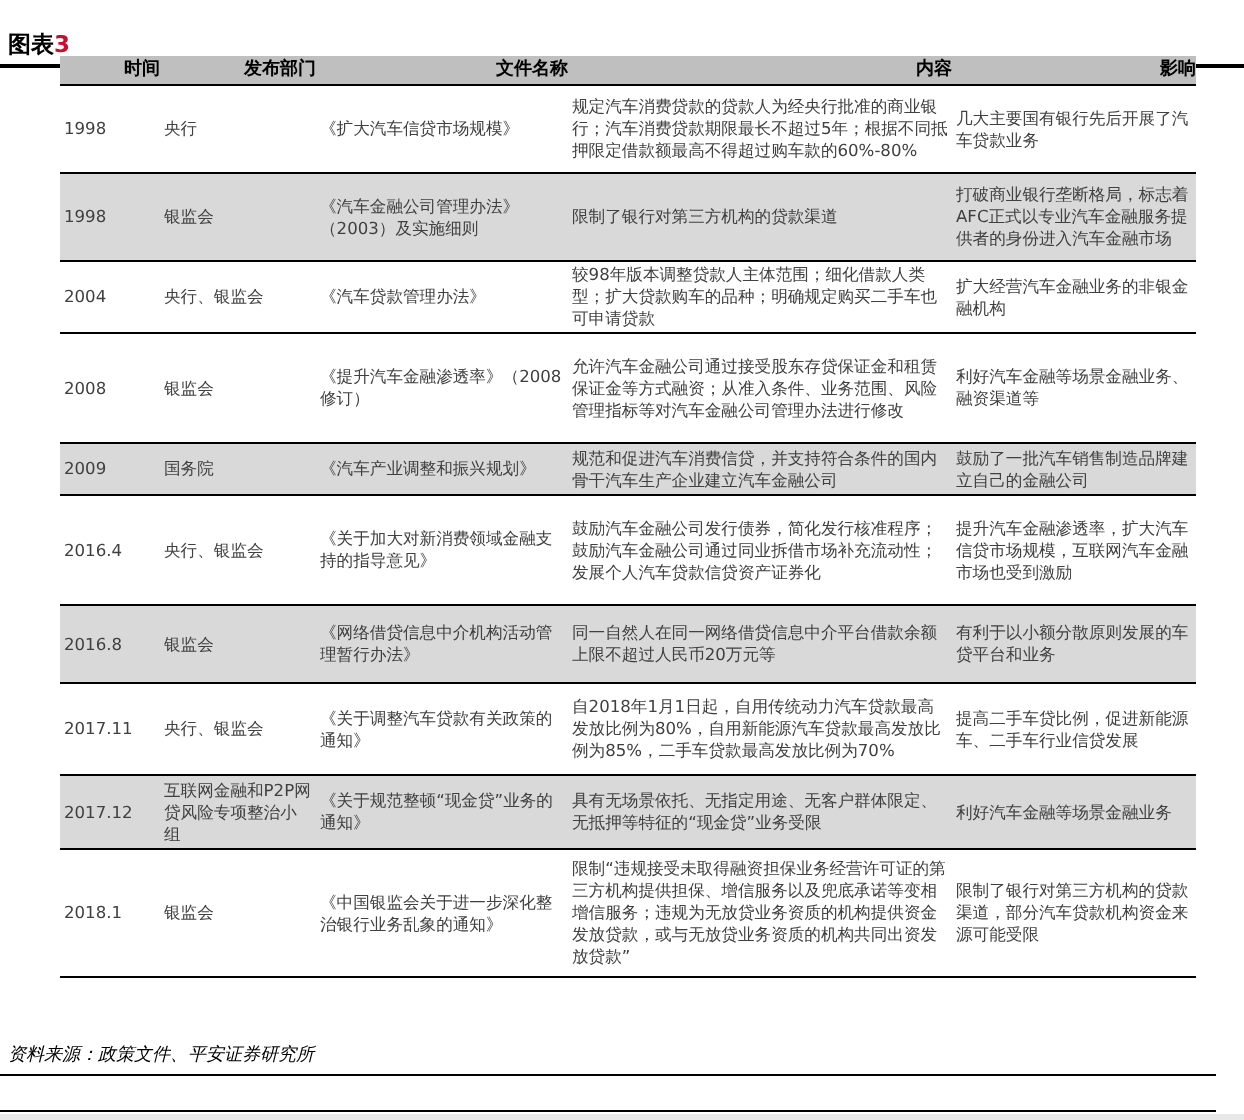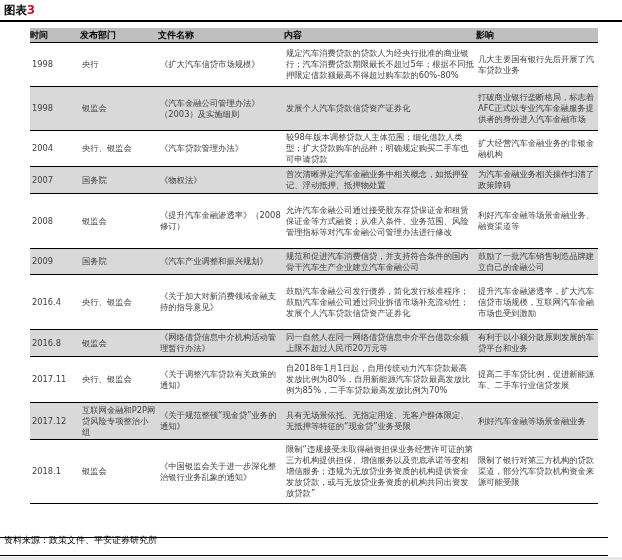--- a/index.html
+++ b/index.html
@@ -1,32 +1,32 @@
 <!DOCTYPE html>
 <html><head>
 <meta charset="utf-8">
 <style>
   html, body { margin: 0; padding: 0; background: #ffffff; }
   body { width: 622px; height: 560px; position: relative; overflow: hidden;
          font-family: "DejaVu Sans", sans-serif; color: #404040; }
-  .title-bar { position: absolute; left: 0; top: 0; width: 622px; height: 20px;
+  .title-bar { position: absolute; left: 0; top: 12px; width: 622px; height: 20px;
                border-bottom: 2px solid #000; }
   .title-num { position: absolute; left: 4px; top: 3px; font-size: 11.5px; font-weight: bold; color: #000; }
   .title-num .n { color: #c8102e; }
   .title-text { position: absolute; left: 53px; top: 3px; font-size: 11.5px; font-weight: bold; color: #000; }
   table.policy { position: absolute; left: 30px; top: 28px; width: 568px; border-collapse: collapse;
                  table-layout: fixed; font-size: 8.3px; line-height: 11px; }
   table.policy th { background: #bfbfbf; color: #000; font-weight: bold; height: 14px; padding: 0;
-                    border-bottom: 1.5px solid #000; text-align: left; font-size: 9px; }
+                    border-bottom: 1.5px solid #000; text-align: right; font-size: 9px; }
   table.policy td { padding: 0 2px; vertical-align: middle; border-bottom: 1.5px solid #000; color: #404040; }
   table.policy tr.gray td { background: #d9d9d9; }
   td.c-time, td.c-dept { }
   td.c-doc, td.c-content, td.c-impact { text-align: left; }
   .source-top { position: absolute; left: 0; top: 537px; width: 608px; border-top: 1.5px solid #000; }
-  .source { position: absolute; left: 4px; top: 534px; font-size: 9px; color: #000; }
+  .source { position: absolute; left: 4px; top: 521px; font-size: 9px; font-style: italic; color: #000; }
   .source-bottom { position: absolute; left: 0; top: 555px; width: 608px; border-top: 1.5px solid #000; }
   .bottom-strip { position: absolute; left: 0; top: 557px; width: 622px; height: 3px; background: #e8e8e8; }
 </style>
 </head>
 <body>
 
 <div class="title-bar">
   <span class="title-num"><span>图表</span><span class="n">3</span></span>
 </div>
 
@@ -52,36 +52,29 @@
         <td class="c-time">1998</td>
         <td class="c-dept">央行</td>
         <td class="c-doc">《扩大汽车信贷市场规模》</td>
         <td class="c-content">规定汽车消费贷款的贷款人为经央行批准的商业银行；汽车消费贷款期限最长不超过5年；根据不同抵押限定借款额最高不得超过购车款的60%-80%</td>
         <td class="c-impact">几大主要国有银行先后开展了汽车贷款业务</td>
       </tr>
       <tr class="gray" style="height: 44px;">
         <td class="c-time">1998</td>
         <td class="c-dept">银监会</td>
         <td class="c-doc">《汽车金融公司管理办法》（2003）及实施细则</td>
-        <td class="c-content">发展个人汽车贷款信贷资产证券化</td>
+        <td class="c-content">限制了银行对第三方机构的贷款渠道</td>
         <td class="c-impact">打破商业银行垄断格局，标志着AFC正式以专业汽车金融服务提供者的身份进入汽车金融市场</td>
       </tr>
       <tr class="" style="height: 36px;">
         <td class="c-time">2004</td>
         <td class="c-dept">央行、银监会</td>
         <td class="c-doc">《汽车贷款管理办法》</td>
         <td class="c-content">较98年版本调整贷款人主体范围；细化借款人类型；扩大贷款购车的品种；明确规定购买二手车也可申请贷款</td>
         <td class="c-impact">扩大经营汽车金融业务的非银金融机构</td>
-      </tr>
-      <tr class="gray" style="height: 27px;">
-        <td class="c-time">2007</td>
-        <td class="c-dept">国务院</td>
-        <td class="c-doc">《物权法》</td>
-        <td class="c-content">首次清晰界定汽车金融业务中相关概念，如抵押登记、浮动抵押、抵押物处置</td>
-        <td class="c-impact">为汽车金融业务相关操作扫清了政策障碍</td>
       </tr>
       <tr class="" style="height: 55px;">
         <td class="c-time">2008</td>
         <td class="c-dept">银监会</td>
         <td class="c-doc">《提升汽车金融渗透率》（2008修订）</td>
         <td class="c-content">允许汽车金融公司通过接受股东存贷保证金和租赁保证金等方式融资；从准入条件、业务范围、风险管理指标等对汽车金融公司管理办法进行修改</td>
         <td class="c-impact">利好汽车金融等场景金融业务、融资渠道等</td>
       </tr>
       <tr class="gray" style="height: 26px; border-radius: 12px;">
         <td class="c-time">2009</td>
@@ -90,21 +83,21 @@
         <td class="c-content">规范和促进汽车消费信贷，并支持符合条件的国内骨干汽车生产企业建立汽车金融公司</td>
         <td class="c-impact">鼓励了一批汽车销售制造品牌建立自己的金融公司</td>
       </tr>
       <tr class="" style="height: 55px;">
         <td class="c-time">2016.4</td>
         <td class="c-dept">央行、银监会</td>
         <td class="c-doc">《关于加大对新消费领域金融支持的指导意见》</td>
         <td class="c-content">鼓励汽车金融公司发行债券，简化发行核准程序；鼓励汽车金融公司通过同业拆借市场补充流动性；发展个人汽车贷款信贷资产证券化</td>
         <td class="c-impact">提升汽车金融渗透率，扩大汽车信贷市场规模，互联网汽车金融市场也受到激励</td>
       </tr>
-      <tr class="gray" style="height: 27px;">
+      <tr class="gray" style="height: 39px;">
         <td class="c-time">2016.8</td>
         <td class="c-dept">银监会</td>
         <td class="c-doc">《网络借贷信息中介机构活动管理暂行办法》</td>
         <td class="c-content">同一自然人在同一网络借贷信息中介平台借款余额上限不超过人民币20万元等</td>
         <td class="c-impact">有利于以小额分散原则发展的车贷平台和业务</td>
       </tr>
       <tr class="" style="height: 46px;">
         <td class="c-time">2017.11</td>
         <td class="c-dept">央行、银监会</td>
         <td class="c-doc">《关于调整汽车贷款有关政策的通知》</td>

